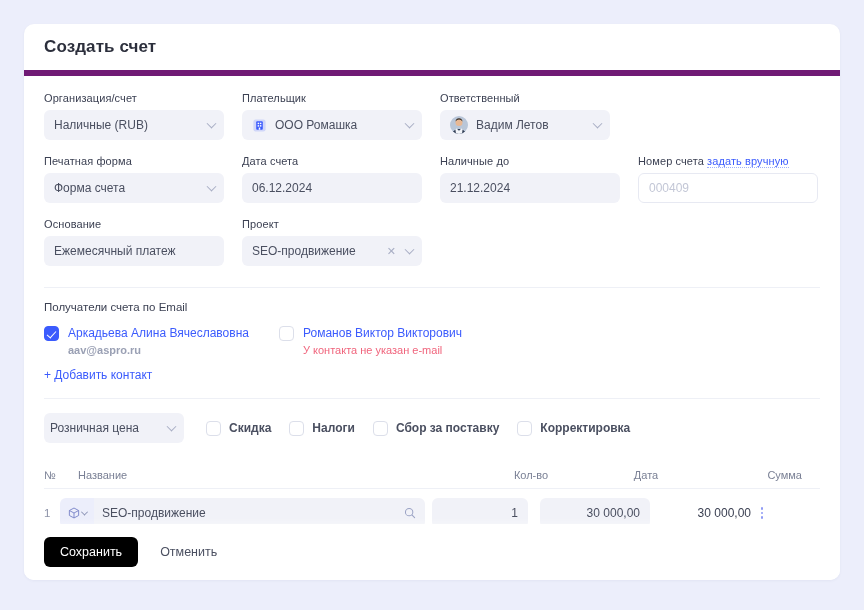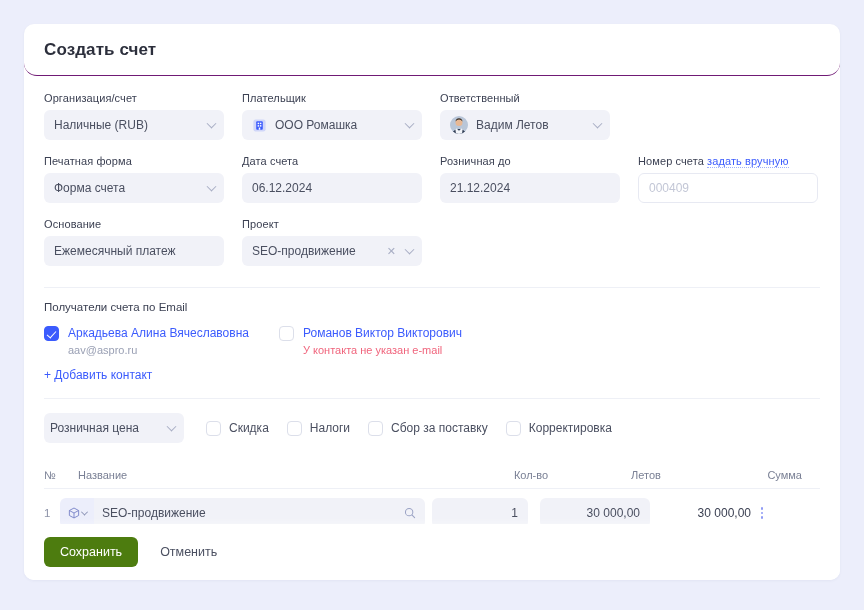--- a/index.html
+++ b/index.html
@@ -16,24 +16,23 @@
     width: 816px; height: 556px;
     background: #ffffff;
     border-radius: 10px 10px 10px 10px;
     overflow: hidden;
     box-shadow: 0 1px 3px rgba(40,50,90,0.05);
   }
 
   
   .card-header {
     height: 52px;
-    border-bottom: 1px solid #701a75;
+    border-bottom: 6px solid #701a75;
     display: flex; align-items: center;
     padding: 0 20px;
-    border-radius: 13px;
   }
   .card-title {
     font-size: 17px; font-weight: 600; color: #2c2f3c;
     letter-spacing: .1px;
   }
 
   
   .body {
     padding: 16px 20px 0 20px;
     position: relative;
@@ -104,25 +103,25 @@
     flex: 0 0 auto; position: relative; cursor: pointer;
   }
   .cbx.on { background: #3b5bfd; border-color: #3b5bfd; }
   .cbx.on::after {
     content: ""; position: absolute;
     left: 4px; top: 1.5px; width: 4px; height: 8px;
     border-right: 1.8px solid #fff; border-bottom: 1.8px solid #fff;
     transform: rotate(42deg);
   }
   .contact-name { font-size: 12px; color: #3b5bfd; line-height: 15px; }
-  .contact-sub  { font-size: 11px; color: #9aa0b4; line-height: 15px; margin-top: 2px;}
+  .contact-sub  { font-size: 11px; color: #9aa0b4; line-height: 15px; margin-top: 2px; font-weight: bold;}
   .contact-err  { font-size: 11px; color: #f0647c; line-height: 15px; margin-top: 2px;}
   .addlink { font-size: 12px; color: #3b5bfd; cursor: pointer; }
 
-  .cbopt { display: flex; align-items: center; gap: 8px; cursor: pointer;}
+  .cbopt { display: flex; align-items: center; gap: 8px; cursor: pointer; font-weight: bold;}
   .cbopt span { font-size: 12px; color: #4a4f60; white-space: nowrap;}
 
   
   .thead { display: flex; align-items: flex-end; height: 22px; font-size: 11px; color: #7a8095; }
   .tdiv { border-top: 1px solid #eef0f6; }
   .trow { display: flex; align-items: center; height: 34px; }
   .num { font-size: 11.5px; color: #8d93a8; width: 16px; }
   .prodbtn {
     width: 34px; height: 30px; background:#eceefb; border-radius:6px 0 0 6px;
     display:flex; align-items:center; justify-content:center; gap:2px;
@@ -160,21 +159,21 @@
     background: linear-gradient(to bottom, rgba(255,255,255,0), #ffffff);
     pointer-events:none;
   }
 
   
   .footer {
     position:absolute; left:0; right:0; bottom:0; height:56px;
     background:#fff; display:flex; align-items:center; padding: 0 20px; gap: 8px;
   }
   .btn-primary {
-    background:#4d7c0f; color:#fff; font-size:12.5px;
+    background:#000000; color:#fff; font-size:12.5px;
     height:30px; padding: 0 16px; border:0; border-radius:6px; cursor:pointer;
     font-family:"Liberation Sans", sans-serif;
   }
   .btn-ghost {
     background:transparent; color:#4a4f60; font-size:12.5px;
     height:30px; padding: 0 14px; border:0; cursor:pointer;
     font-family:"Liberation Sans", sans-serif;
   }
 </style>
 </head>
@@ -242,21 +241,21 @@
       </div>
 
       <div class="field" style="width:180px; margin-left:18px;">
         <div class="label">Дата счета</div>
         <div class="ctl input">
           <span>06.12.2024</span>
         </div>
       </div>
 
       <div class="field" style="width:180px; margin-left:18px;">
-        <div class="label">Розничная до</div>
+        <div class="label">Наличные до</div>
         <div class="ctl input">
           <span>21.12.2024</span>
         </div>
       </div>
 
       <div class="field" style="width:180px; margin-left:18px;">
         <div class="label">
           <span>Номер счета</span>
           <span class="link">задать вручную</span>
         </div>
@@ -334,21 +333,21 @@
           <span>Корректировка</span>
         </label>
       </div>
     </div>
 
     <div style="margin-top:16px;">
       <div class="thead">
         <div style="width:16px;">№</div>
         <div style="flex:1 1 auto; padding-left:18px;">Название</div>
         <div style="width:110px; text-align:center;">Кол-во</div>
-        <div style="width:120px; text-align:center;">Летов</div>
+        <div style="width:120px; text-align:center;">Дата</div>
         <div style="width:96px; text-align:right;">Сумма</div>
         <div style="width:18px;"></div>
       </div>
 
       <div class="tdiv" style="margin-top:7px;"></div>
 
       <div class="trow" style="margin-top:7px;">
         <div class="num">1</div>
         <div style="display:flex; flex:1 1 auto; max-width:365px;">
           <div class="prodbtn">

